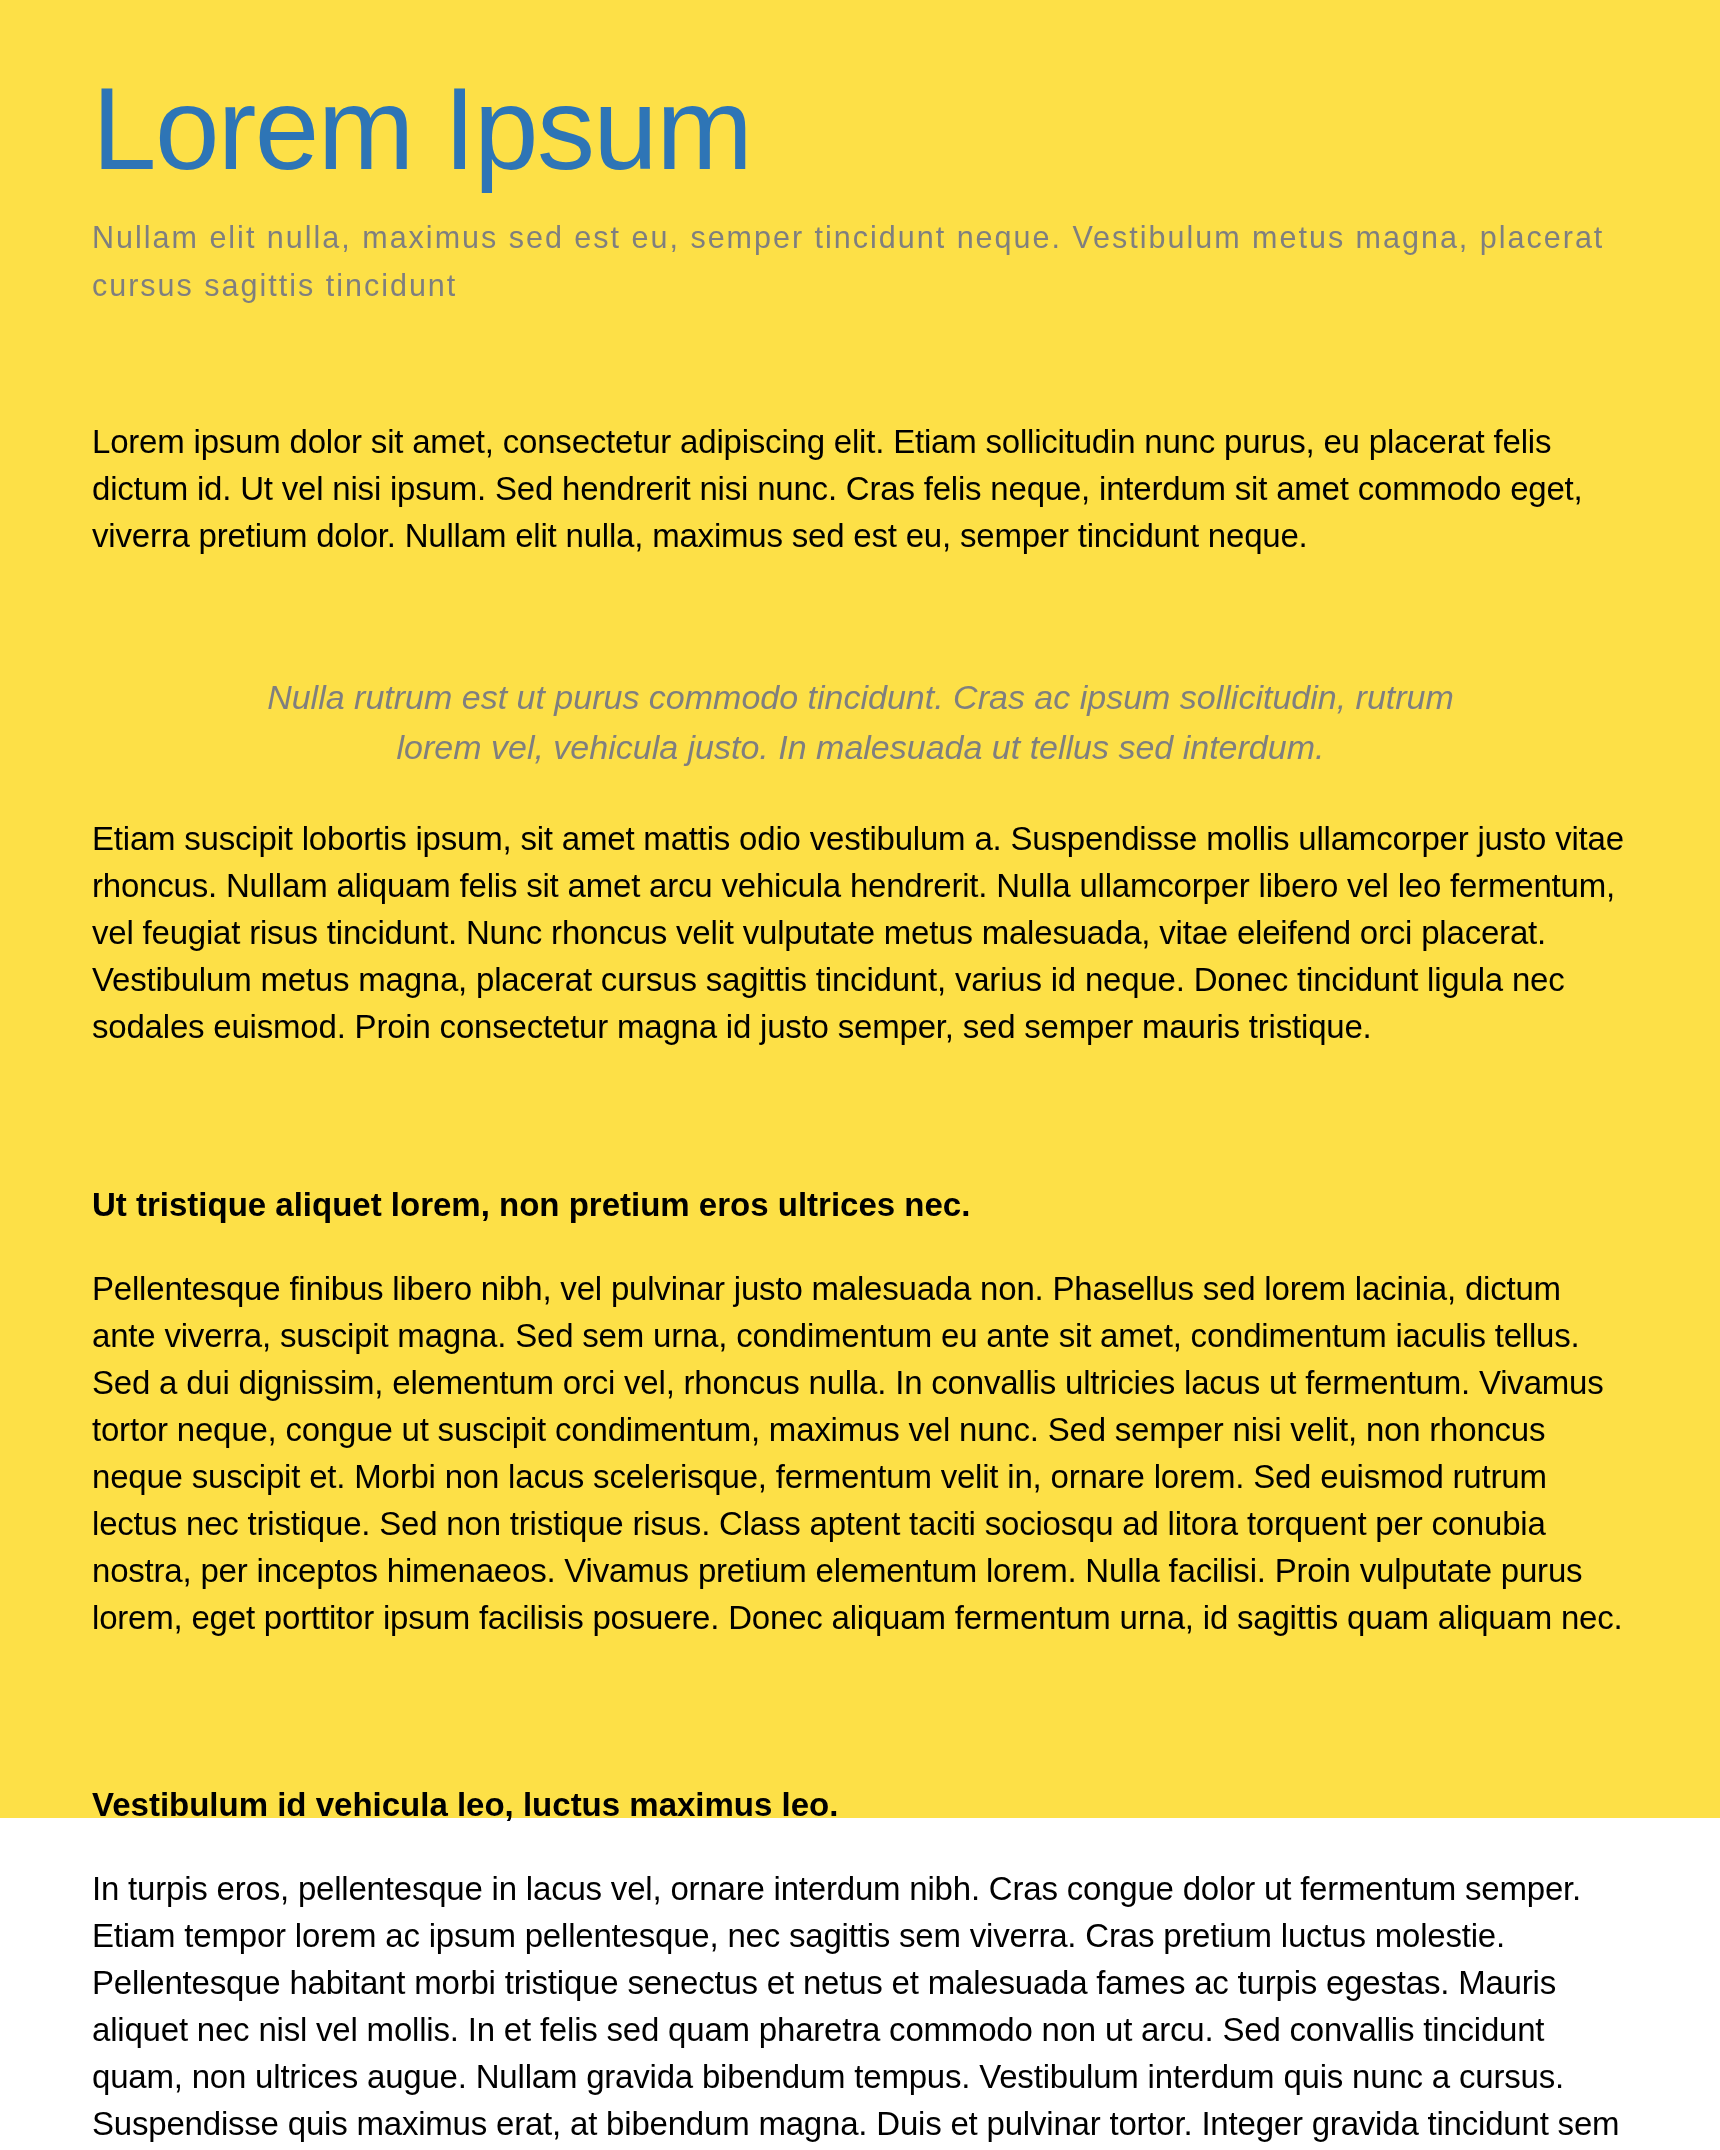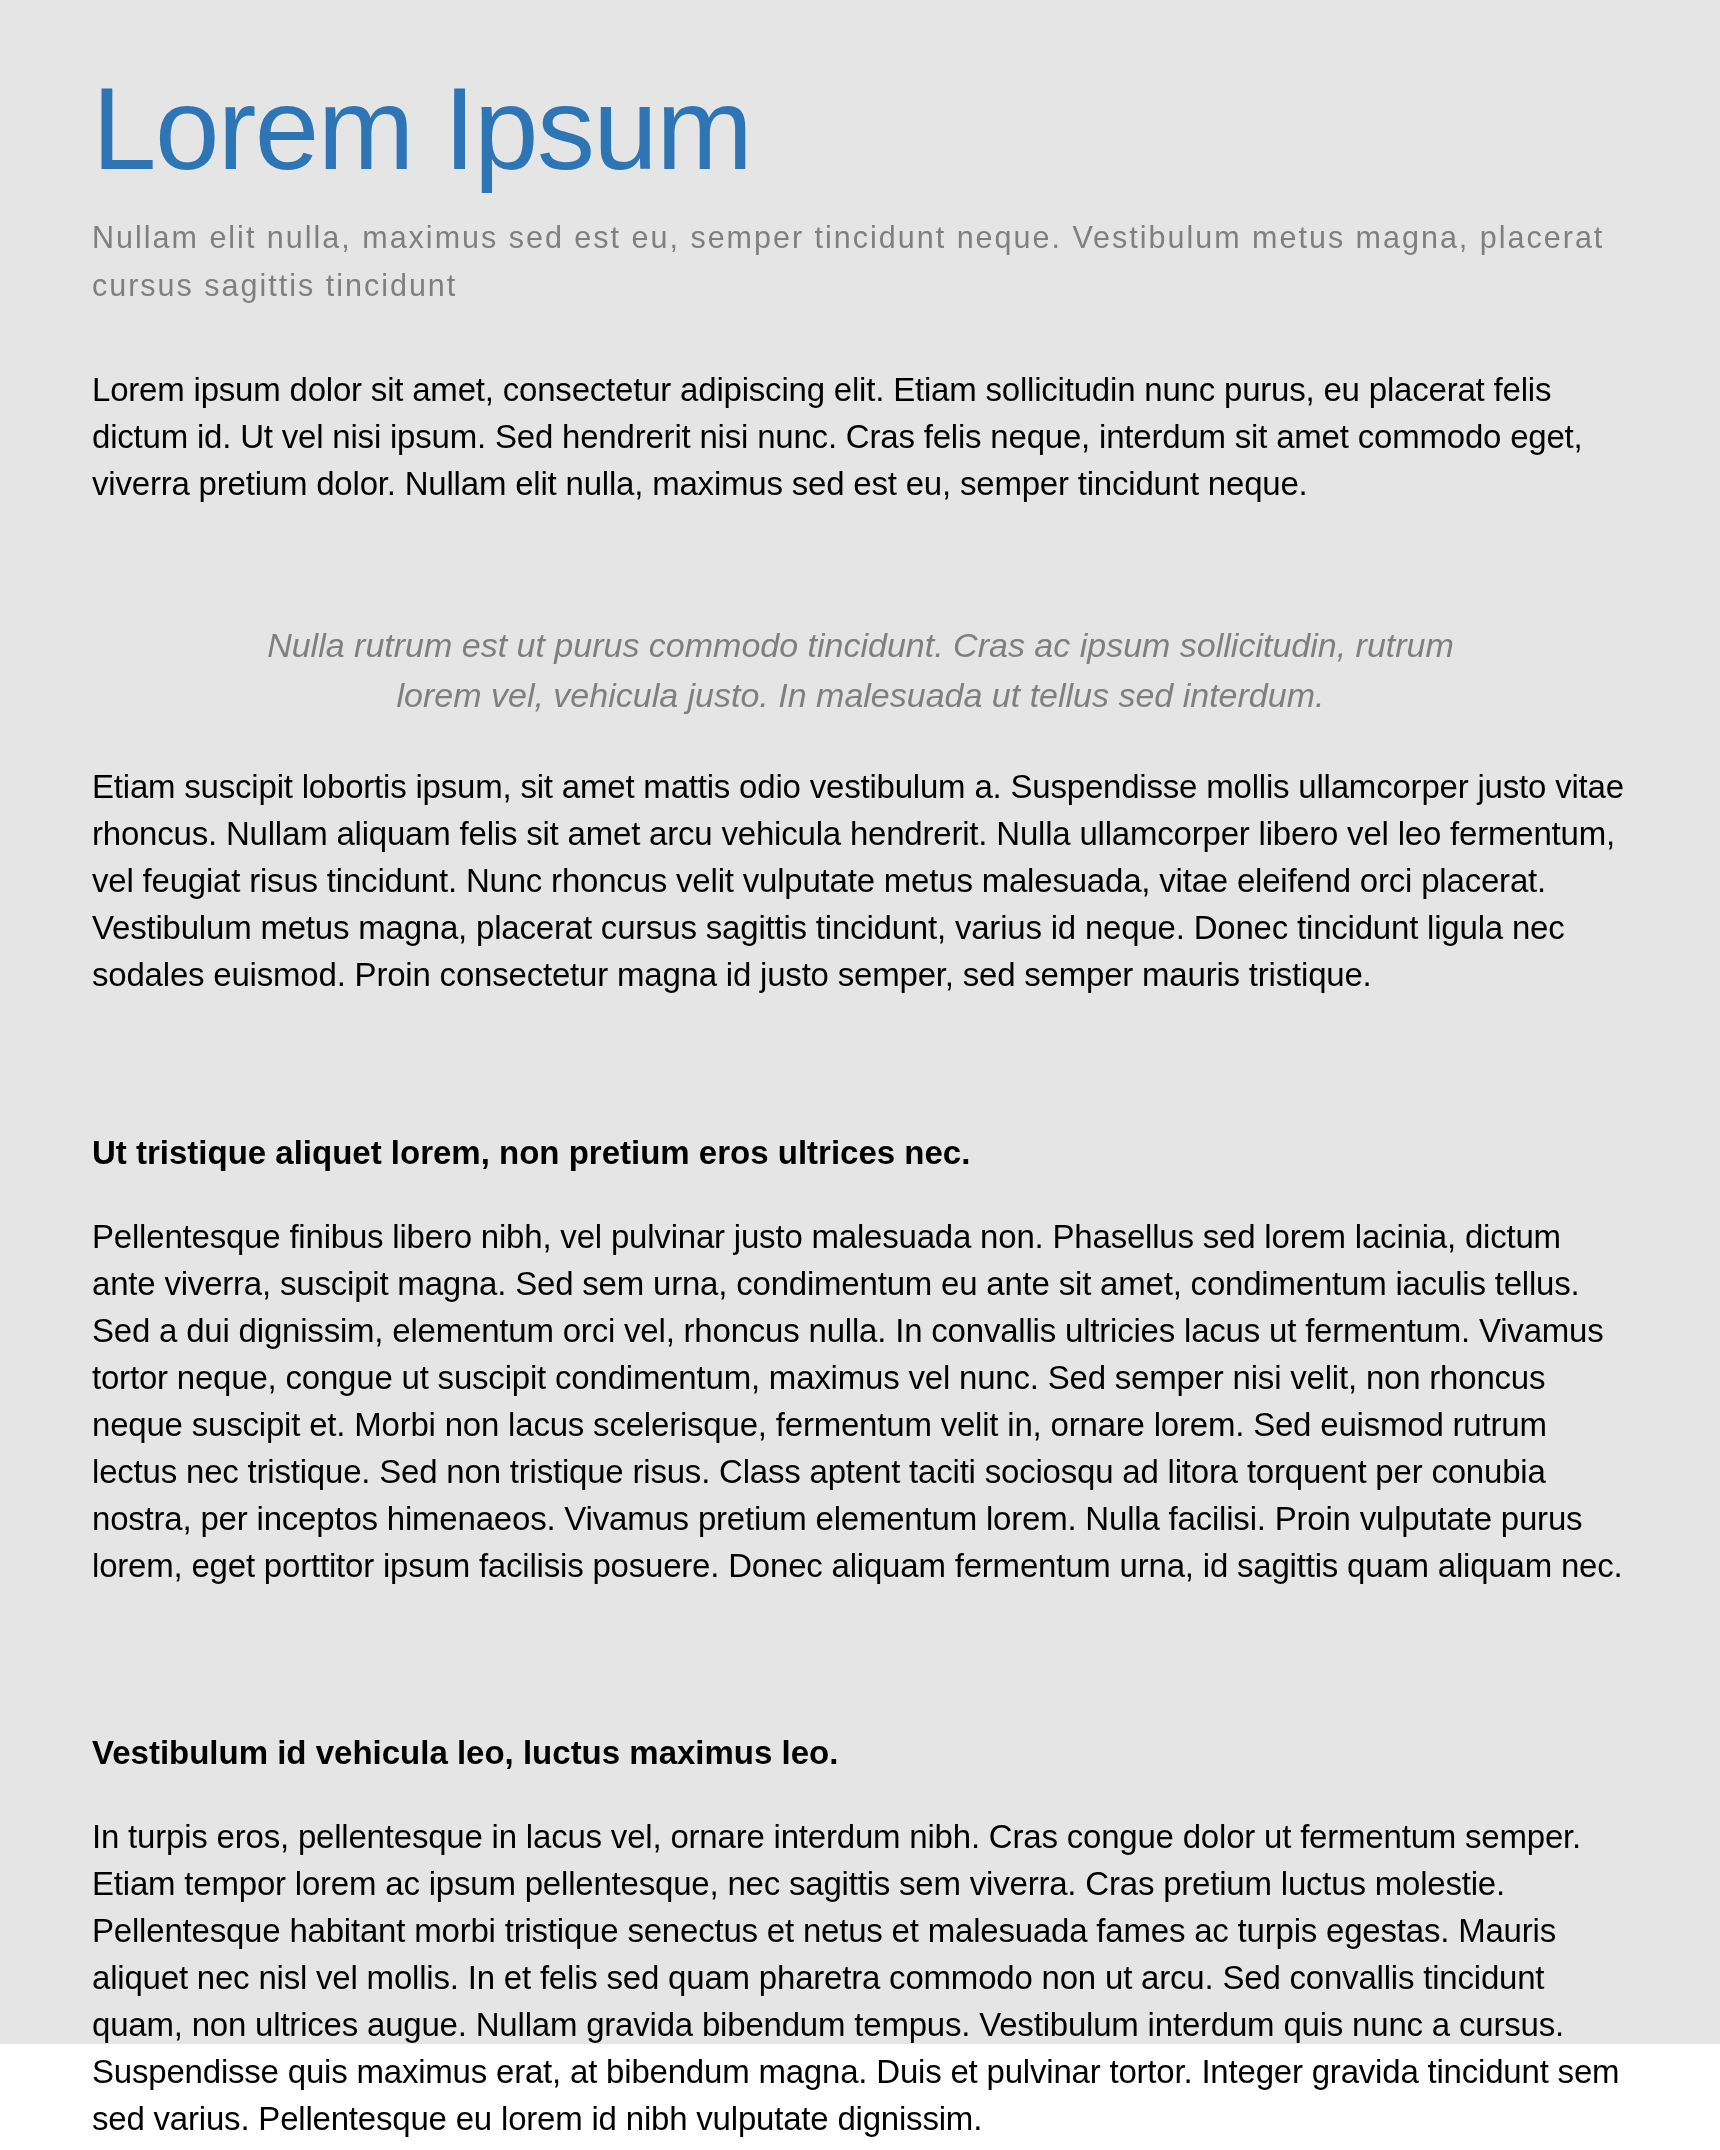--- a/index.html
+++ b/index.html
@@ -6,22 +6,22 @@
   html, body { background: #ffffff; }
   body {
     width: 1721px;
     height: 2151px;
     overflow: hidden;
     font-family: "Liberation Sans", sans-serif;
     color: #000000;
   }
   .page {
     width: 1721px;
-    height: 2044px;
-    background: #e5e5e5;
+    height: 1818px;
+    background: #fde047;
     padding: 69px 92px 0 92px;
   }
   .doc-title {
     font-size: 116px;
     font-weight: 400;
     line-height: 1.05;
     letter-spacing: -1.6px;
     color: #2E75B6;
     margin-bottom: 22px;
   }
@@ -31,21 +31,21 @@
     letter-spacing: 2px;
     color: #7F7F7F;
     max-width: 1538px;
   }
   .para {
     font-size: 33px;
     line-height: 47px;
     letter-spacing: -0.2px;
     color: #000000;
   }
-  .para-intro { margin-top: 57px; }
+  .para-intro { margin-top: 109px; }
   .pull-quote {
     margin: 113px 164px 43px 164px;
     font-size: 34px;
     line-height: 50px;
     font-style: italic;
     color: #7F7F7F;
     text-align: center;
   }
   .section-heading {
     font-size: 33px;

